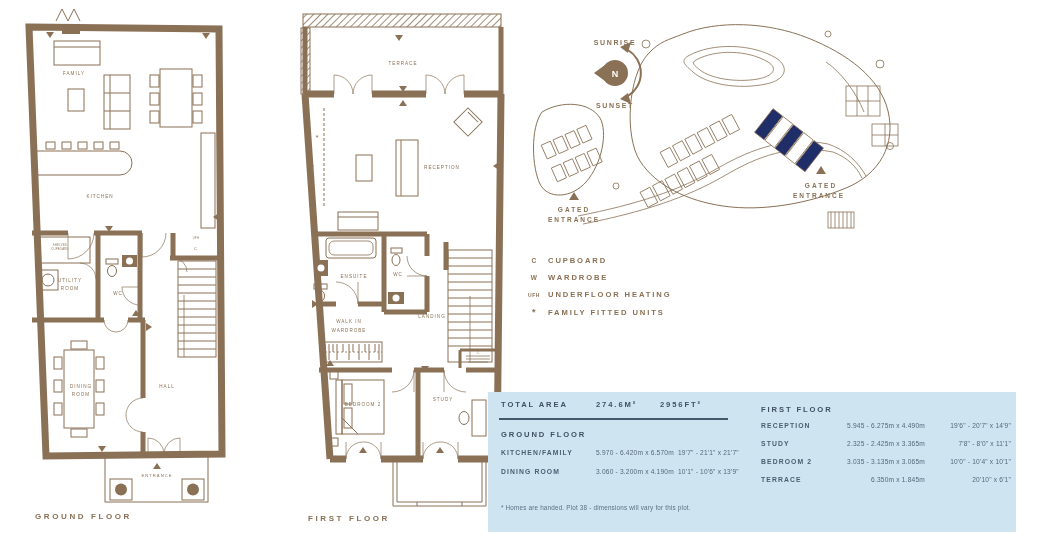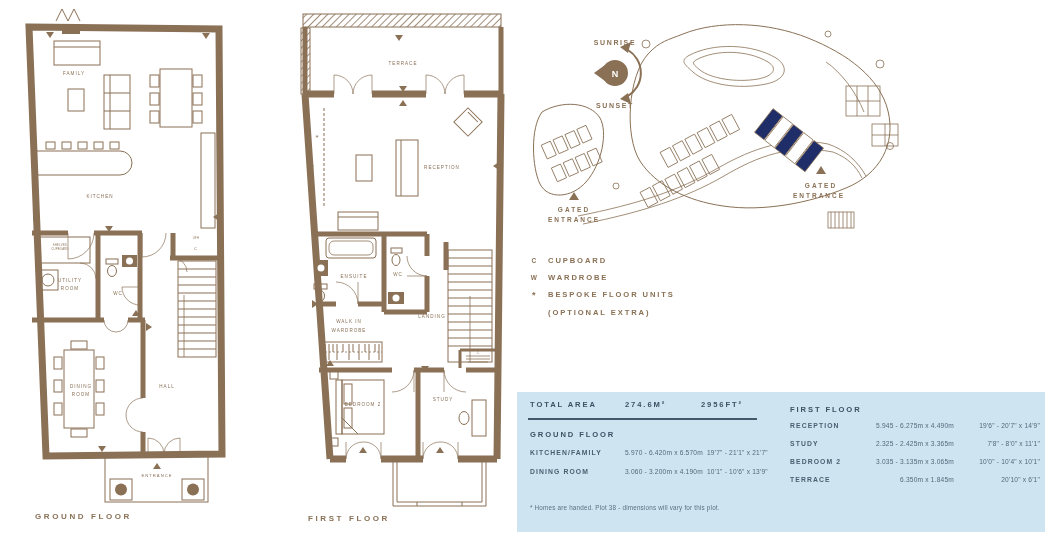--- a/index.html
+++ b/index.html
@@ -14,21 +14,21 @@
   .f08{stroke:#8A7156;stroke-width:.8;fill:none}
   .arc{stroke:#8A7156;stroke-width:.7;fill:none}
   .solid{fill:#8A7156}
   .lbl{font-size:4.6px;letter-spacing:1px;text-anchor:middle}
   .tiny{font-size:2.7px;letter-spacing:.3px;text-anchor:middle}
   .floor-label{position:absolute;font-size:8px;letter-spacing:2.6px;color:#8A7156;font-weight:bold}
   .legend{position:absolute;left:524px;top:252px;color:#8A7156}
   .legend-row{display:flex;align-items:center;height:17.2px}
   .legend-sym{width:20px;text-align:center;font-size:6.5px;font-weight:bold;flex:none;letter-spacing:.5px}
   .legend-lab{font-size:7.6px;letter-spacing:1.9px;font-weight:bold;margin-left:4px;white-space:nowrap}
-  .table-panel{position:absolute;left:517px;top:392px;width:528px;height:140px;background:#CFE4F1}
+  .table-panel{position:absolute;left:488px;top:392px;width:528px;height:140px;background:#CFE4F1}
   .tp{position:absolute;white-space:nowrap}
   .heading{font-size:7.6px;font-weight:bold;letter-spacing:1.9px;color:#3E5063}
   .room{font-size:6.8px;font-weight:bold;letter-spacing:1.1px;color:#4A5E70}
   .val{font-size:6.6px;letter-spacing:.2px;color:#55687A}
   .trow{position:absolute;display:flex;align-items:baseline}
   .c-room-l{width:95px}.c-met-l{width:82px}.c-imp-l{width:70px}
   .c-room-r{width:78px}.c-met-r{width:86px;text-align:right}.c-imp-r{width:86px;text-align:right}
   .underline{position:absolute;left:11px;top:26px;width:229px;height:2px;background:#44586B}
   .footnote{position:absolute;left:13px;top:112px;font-size:6.3px;color:#5A7080;letter-spacing:.2px}
 </style>
@@ -358,33 +358,33 @@
 <div class="legend">
   <div class="legend-row">
     <span class="legend-sym">C</span>
     <span class="legend-lab">CUPBOARD</span>
   </div>
   <div class="legend-row">
     <span class="legend-sym">W</span>
     <span class="legend-lab">WARDROBE</span>
   </div>
   <div class="legend-row">
+    <span class="legend-sym" style="font-size:5px">UFH</span>
+    <span class="legend-lab">UNDERFLOOR HEATING</span>
+  </div>
+  <div class="legend-row">
     <span class="legend-sym" style="font-size:9px">*</span>
-    <span class="legend-lab">BESPOKE FLOOR UNITS</span>
-  </div>
-  <div class="legend-row">
-    <span class="legend-sym"></span>
-    <span class="legend-lab">(OPTIONAL EXTRA)</span>
+    <span class="legend-lab">FAMILY FITTED UNITS</span>
   </div>
 </div>
 
 <div class="table-panel">
   <div class="trow" style="left:13px;top:8px">
     <span class="heading c-room-l">TOTAL AREA</span>
-    <span class="heading" style="width:76px">274.6M²</span>
+    <span class="heading" style="width:64px">274.6M²</span>
     <span class="heading">2956FT²</span>
   </div>
   <div class="underline"></div>
   <div class="tp heading" style="left:13px;top:38px">GROUND FLOOR</div>
 
   <div class="trow" style="left:13px;top:57px">
     <span class="room c-room-l">KITCHEN/FAMILY</span>
     <span class="val c-met-l">5.970 - 6.420m x 6.570m</span>
     <span class="val c-imp-l">19'7" - 21'1" x 21'7"</span>
   </div>

